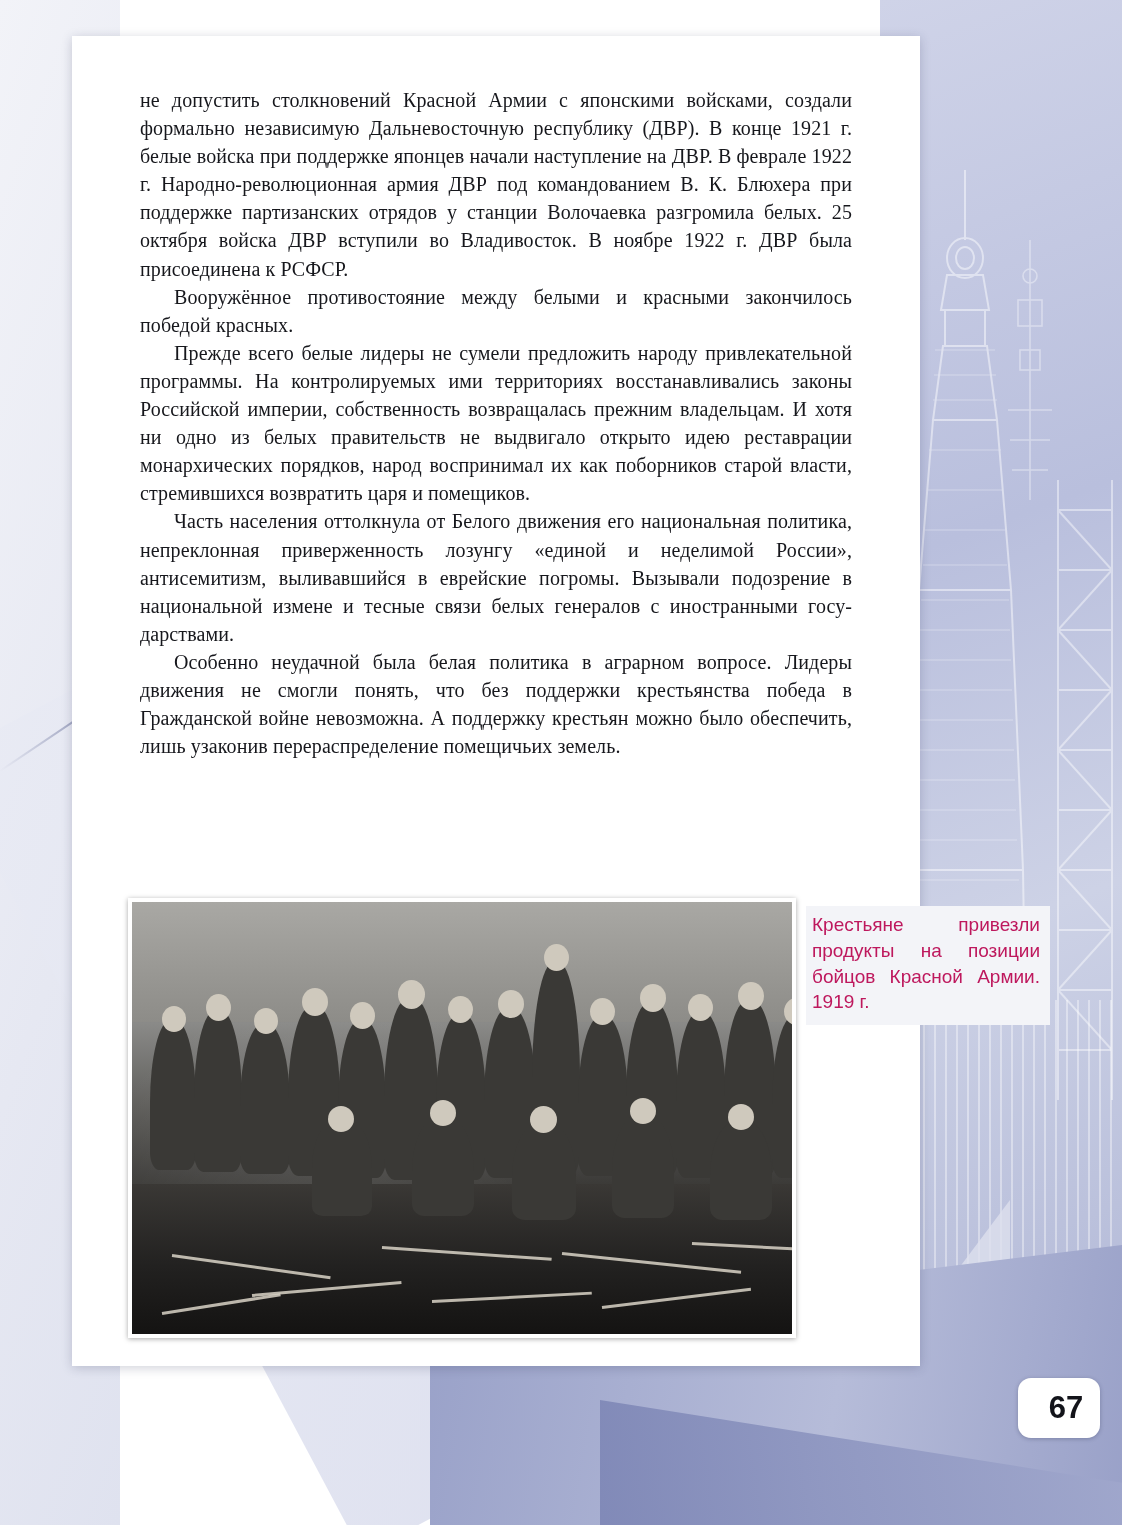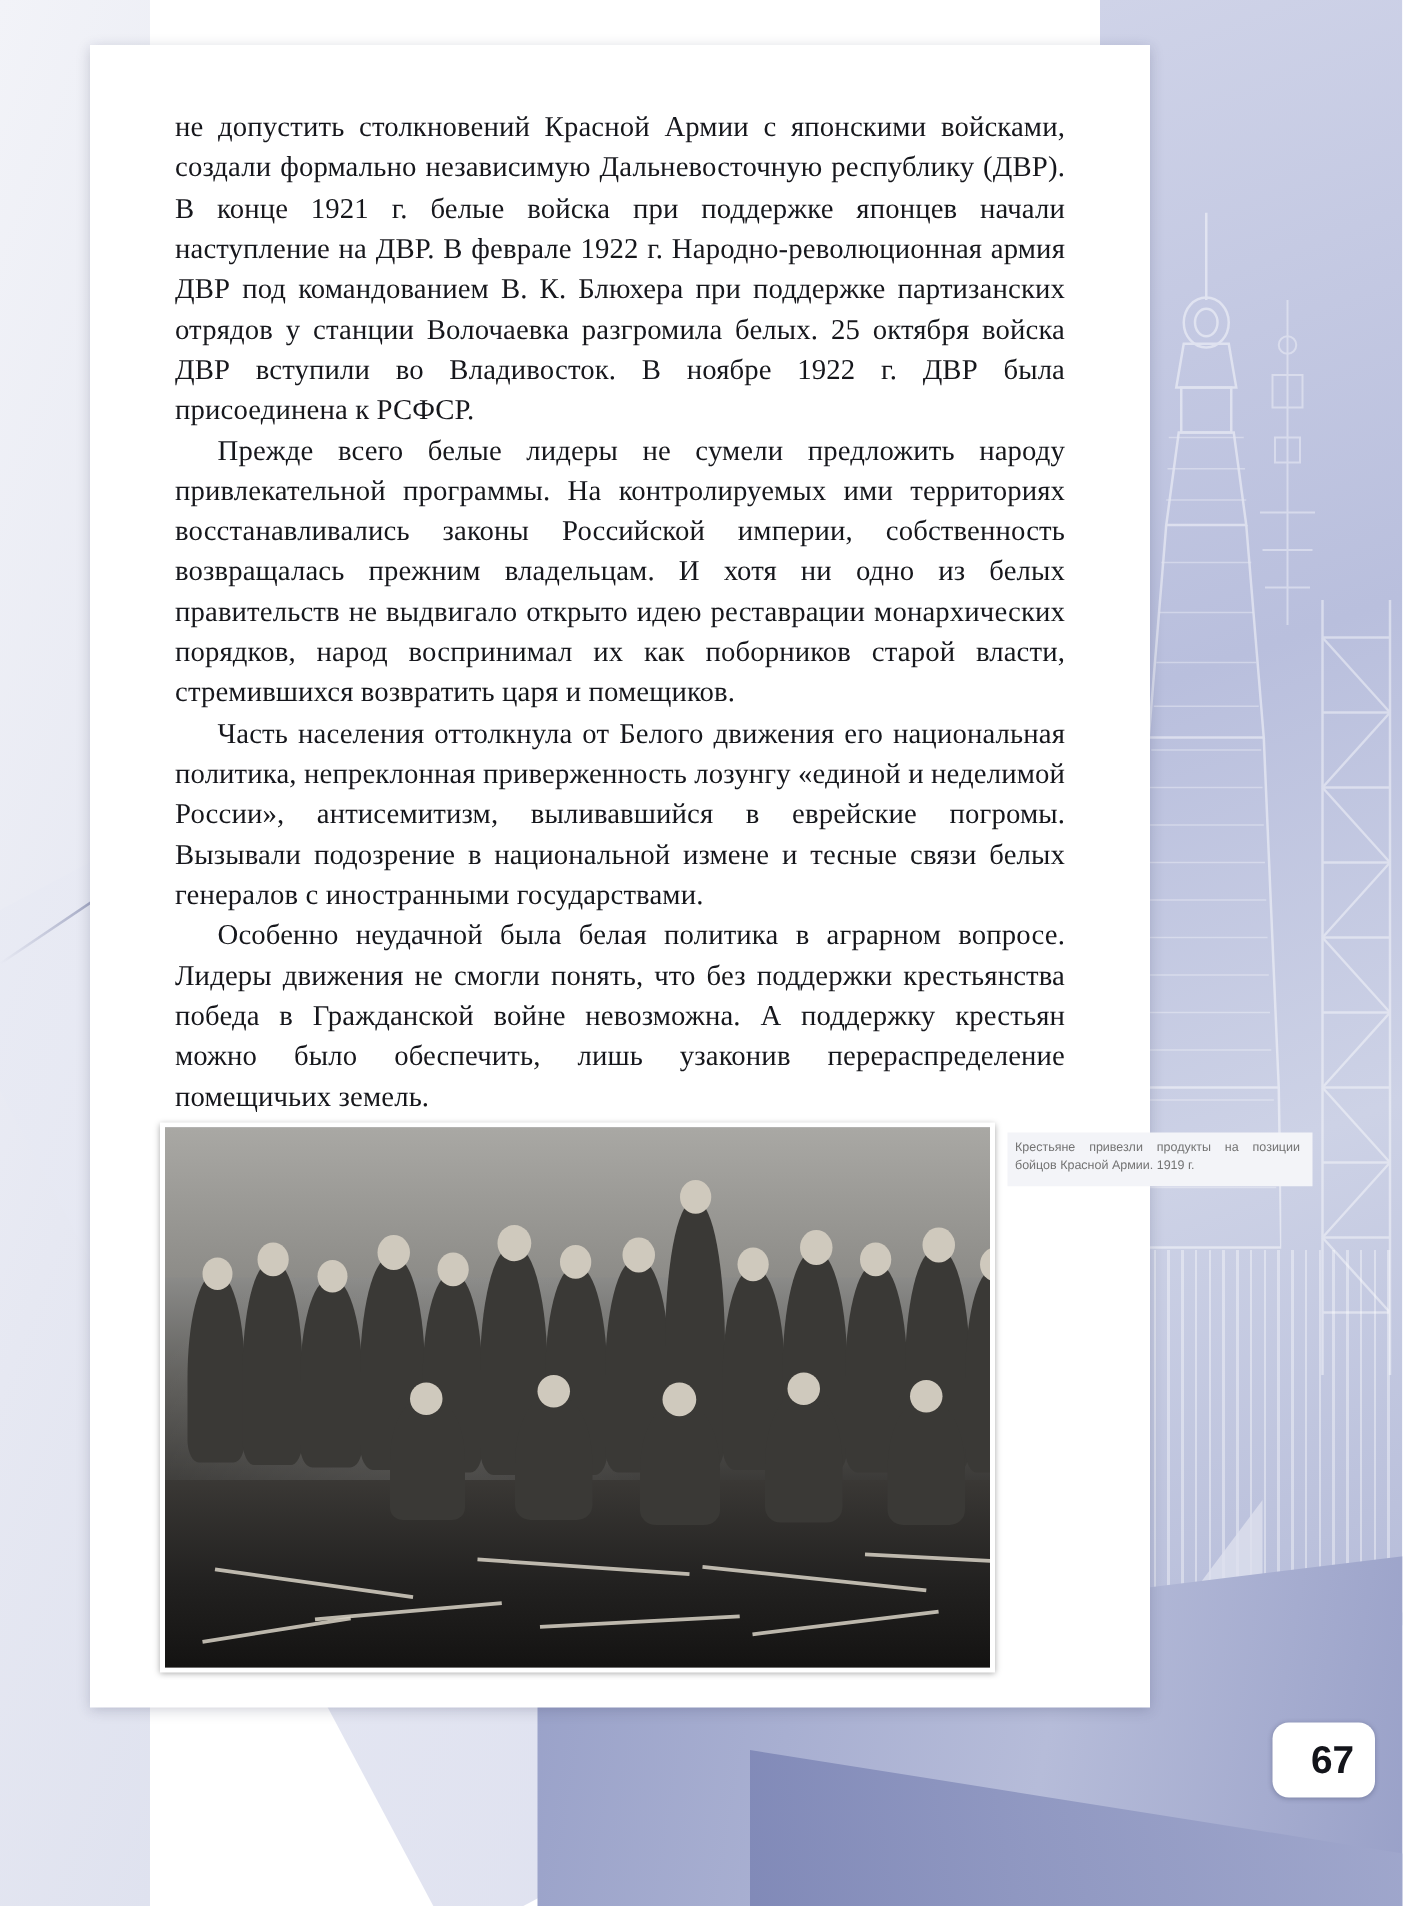--- a/index.html
+++ b/index.html
@@ -122,21 +122,21 @@
 
   .content {
     position: absolute;
     left: 68px;
     top: 50px;
     width: 712px;
   }
 
   p.body-par {
     margin: 0;
-    font-size: 23px;
+    font-size: 20px;
     line-height: 1.405;
     text-align: justify;
     color: #16171c;
     letter-spacing: .1px;
     text-indent: 34px;
     font-family: "Liberation Serif", serif;
   }
   p.body-par.no-indent {
     text-indent: 0;
   }
@@ -201,23 +201,23 @@
     position: absolute;
     left: 806px;
     top: 906px;
     width: 228px;
     background: #f3f4f8;
     padding: 6px 10px 10px 6px;
   }
   .caption-text {
     margin: 0;
     font-family: "Liberation Sans", sans-serif;
-    font-size: 10px;
+    font-size: 19px;
     line-height: 1.36;
-    color: #737373;
+    color: #be185d;
     text-align: justify;
   }
 
   
   .page-number {
     position: absolute;
     left: 1018px;
     top: 1378px;
     width: 68px;
     height: 60px;
@@ -333,20 +333,21 @@
   <div class="bg-diag-3"></div>
   <div class="fold-line"></div>
 </div>
 
 <div class="page-sheet">
 
   <div class="content">
 
     <p class="body-par no-indent">не допустить столкновений Красной Армии с японскими вой­сками, создали формально независимую Дальневосточную рес­публику (ДВР). В конце 1921 г. белые войска при поддержке японцев начали наступление на ДВР. В феврале 1922 г. Народ­но-революционная армия ДВР под командованием В. К. Блюхе­ра при поддержке партизанских отрядов у станции Волочаевка разгромила белых. 25 октября войска ДВР вступили во Влади­восток. В ноябре 1922 г. ДВР была присоединена к РСФСР.</p>
 
+    <p class="body-par">Вооружённое противостояние между белыми и красными за­кончилось победой красных.</p>
 
 
     <p class="body-par">Прежде всего белые лидеры не сумели предложить народу привлекательной программы. На контролируемых ими террито­риях восстанавливались законы Российской империи, собствен­ность возвращалась прежним владельцам. И хотя ни одно из белых правительств не выдвигало открыто идею реставрации монархических порядков, народ воспринимал их как поборни­ков старой власти, стремившихся возвратить царя и помещиков.</p>
 
     <p class="body-par">Часть населения оттолкнула от Белого движения его на­циональная политика, непреклонная приверженность лозунгу «единой и неделимой России», антисемитизм, выливавшийся в еврейские погромы. Вызывали подозрение в национальной измене и тесные связи белых генералов с иностранными госу­дарствами.</p>
 
     <p class="body-par">Особенно неудачной была белая политика в аграрном во­просе. Лидеры движения не смогли понять, что без поддержки крестьянства победа в Гражданской войне невозможна. А под­держку крестьян можно было обеспечить, лишь узаконив пере­распределение помещичьих земель.</p>
 
   </div>
 </div>

